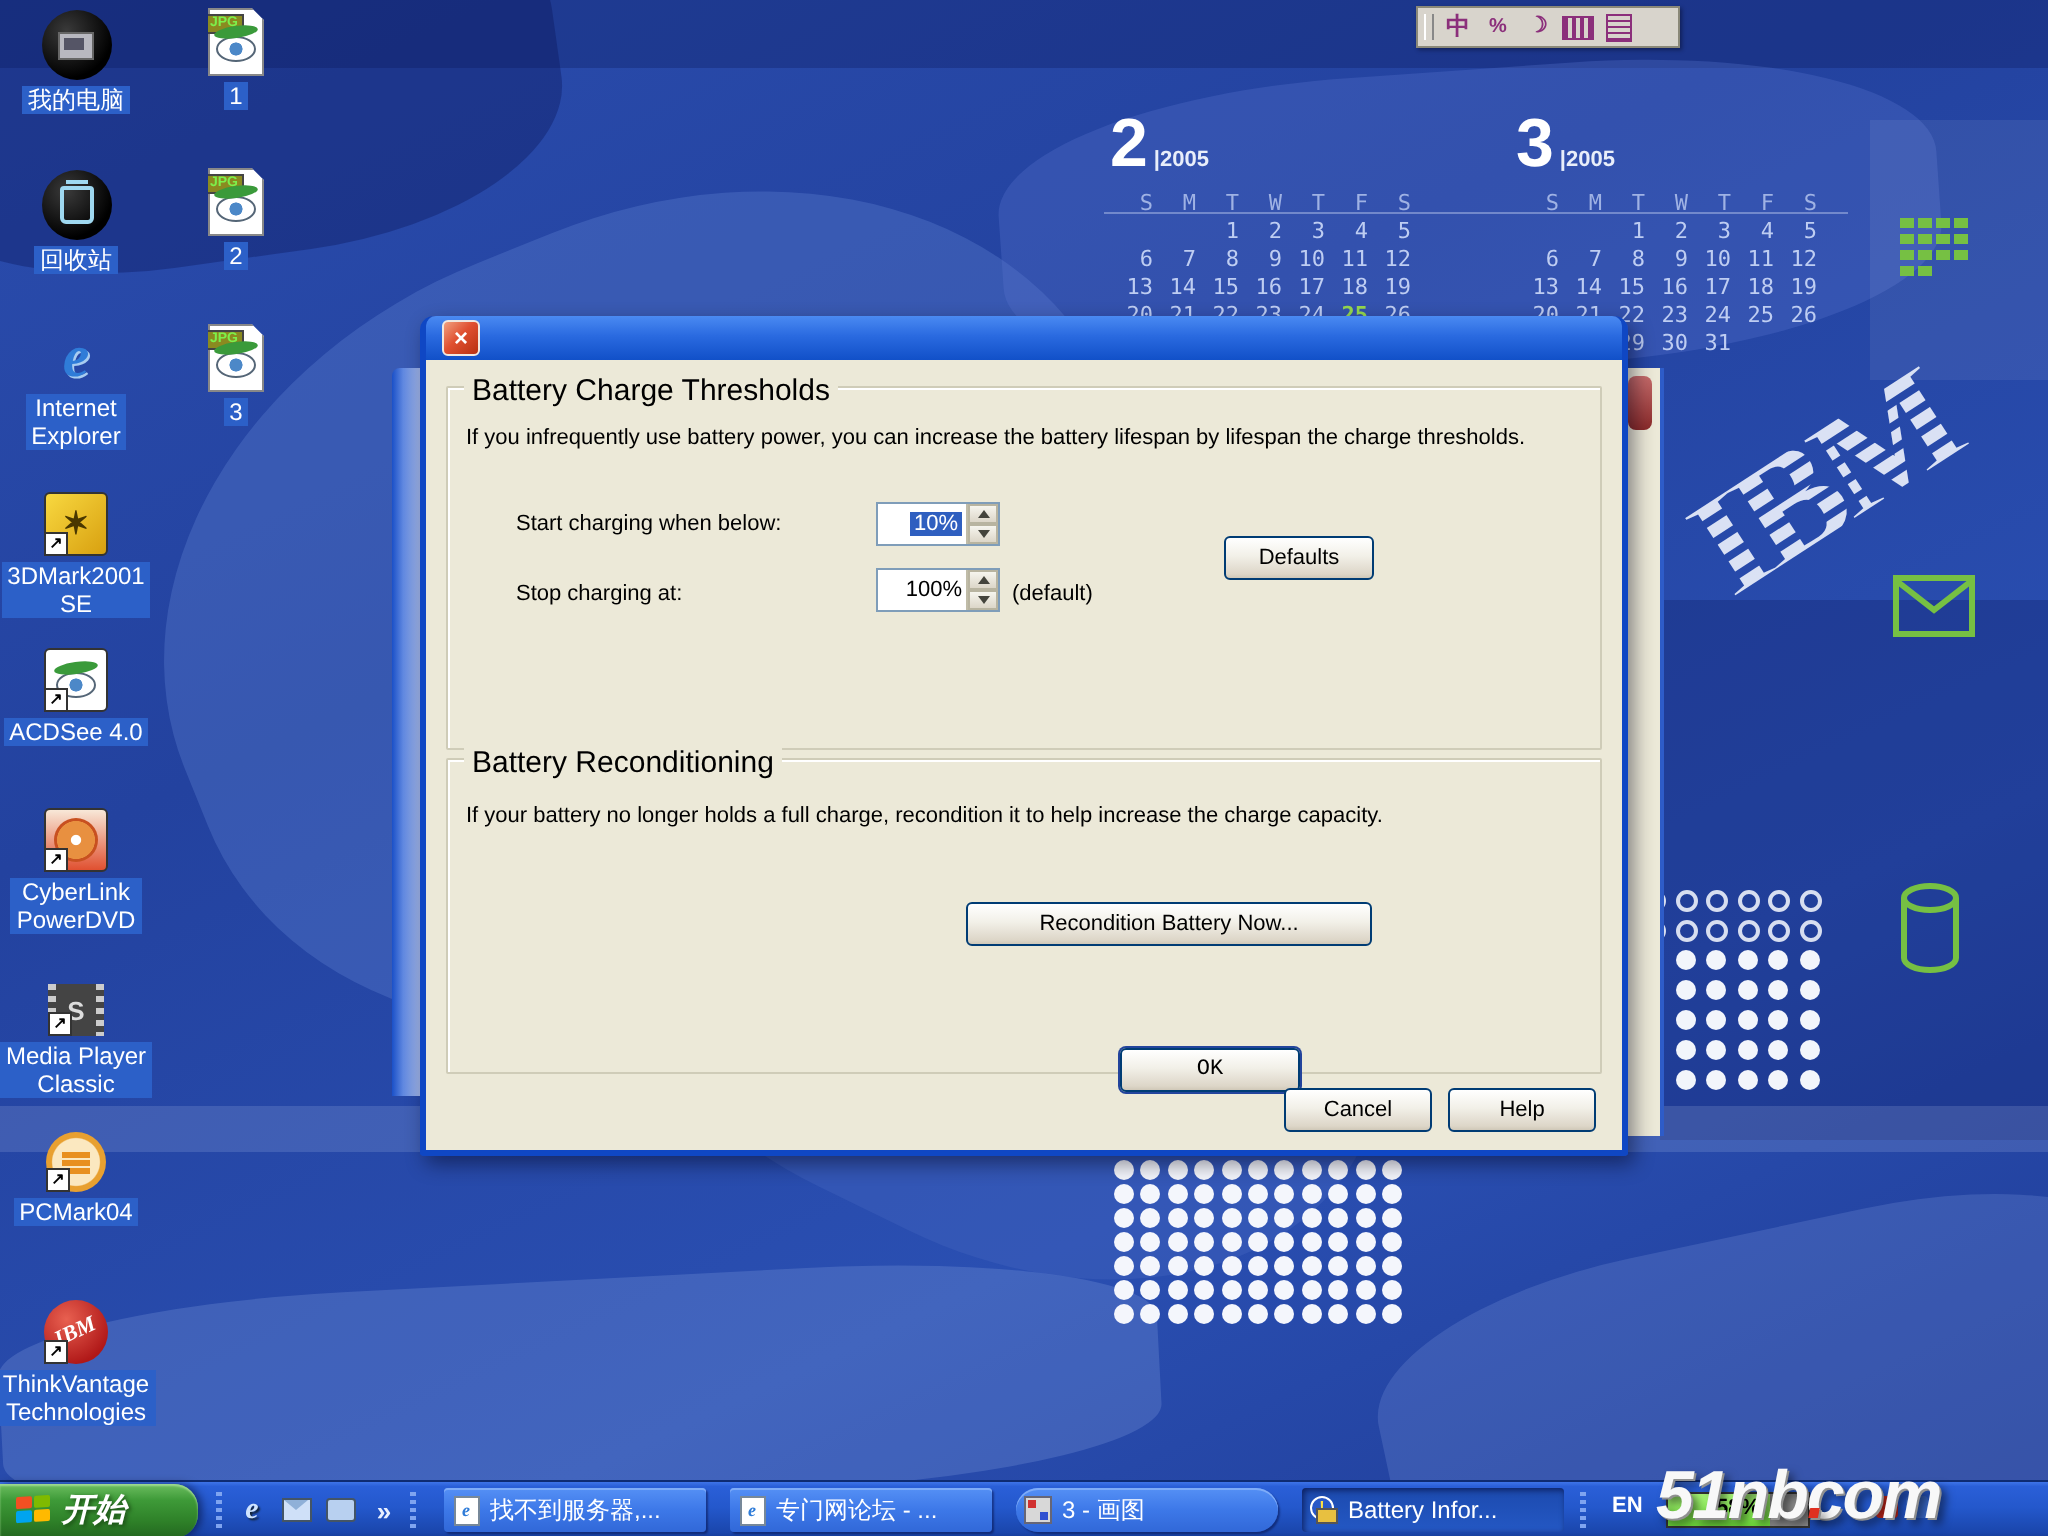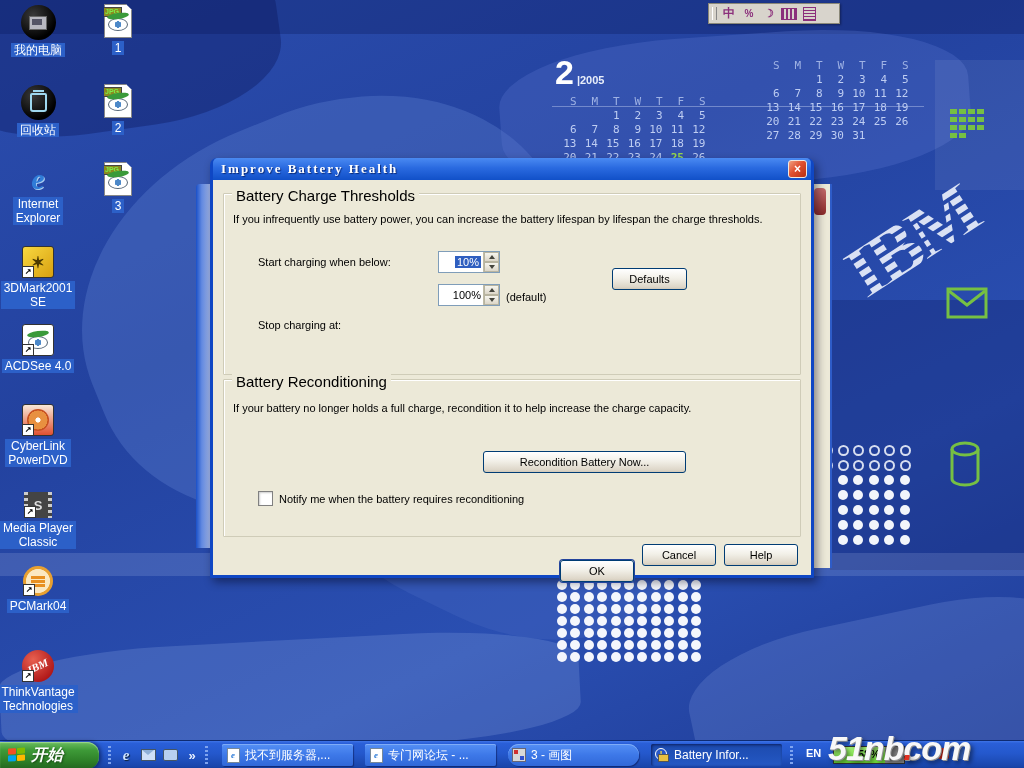--- a/index.html
+++ b/index.html
@@ -216,20 +216,21 @@
           <span class="cal-day">27</span>
           <span class="cal-day">28</span>
           <span class="cal-day"></span>
           <span class="cal-day"></span>
           <span class="cal-day"></span>
           <span class="cal-day"></span>
           <span class="cal-day"></span>
         </div>
       </div>
       <div class="cal" style="left: 758px;">
+        <div class="cal-head"><span class="cal-month">3</span><span class="cal-year">|2005</span></div>
         <div class="cal-grid">
           <span class="cal-dow">S</span>
           <span class="cal-dow">M</span>
           <span class="cal-dow">T</span>
           <span class="cal-dow">W</span>
           <span class="cal-dow">T</span>
           <span class="cal-dow">F</span>
           <span class="cal-dow">S</span>
           <span class="cal-day"></span>
           <span class="cal-day"></span>
@@ -585,21 +586,20 @@
       </div>
     </div>
   </div>
 
 <div class="bgwin-left"></div>
 <div class="bgwin-right"></div>
 <div class="bgwin-red"></div>
 
 <div class="dialog">
   <div class="titlebar">
-    <span class="title">Improve Battery Health</span>
     <span class="closebtn">×</span>
   </div>
   <div class="client">
 
     <div class="groupbox" style="top:13px;height:180px;">
       <span class="grouptitle">Battery Charge Thresholds</span>
       <div class="gtext" style="left:9px;top:19px;width:560px;">If you infrequently use battery power, you can increase the battery lifespan by lifespan the charge thresholds.</div>
       <div class="gtext" style="left:34px;top:62px;">Start charging when below:</div>
       <div class="spin" style="left:214px;top:57px;">
         <div class="spin-val sel">
@@ -608,48 +608,44 @@
         <div class="spin-btns">
           <div class="spin-up">
               <i class="tri-up"></i>
             </div>
           <div class="spin-down">
               <i class="tri-down"></i>
             </div>
         </div>
       </div>
       <button class="xpbtn" style="left:388px;top:74px;width:75px;">Defaults</button>
-      <div class="gtext" style="left:34px;top:97px;margin-top:28px;">Stop charging at:</div>
+      <div class="gtext" style="left:34px;top:97px;">Stop charging at:</div>
       <div class="spin" style="left:214px;top:90px;">
         <div class="spin-val">
             <span>100%</span>
           </div>
         <div class="spin-btns">
           <div class="spin-up">
               <i class="tri-up"></i>
             </div>
           <div class="spin-down">
               <i class="tri-down"></i>
             </div>
         </div>
       </div>
       <div class="gtext" style="left:282px;top:97px;">(default)</div>
     </div>
 
     <div class="groupbox" style="top:199px;height:156px;">
       <span class="grouptitle">Battery Reconditioning</span>
       <div class="gtext" style="left:9px;top:22px;width:560px;">If your battery no longer holds a full charge, recondition it to help increase the charge capacity.</div>
       <button class="xpbtn" style="left:259px;top:71px;width:203px;">Recondition Battery Now...</button>
-      <div class="cbrow" style="left:34px;top:111px;">
-        <span class="cbox"></span>
-        <span>Notify me when the battery requires reconditioning</span>
-      </div>
-    </div>
-
-    <button class="xpbtn default" style="left:347px;top:380px;width:74px;">OK</button>
+    </div>
+
+    <button class="xpbtn default" style="left:347px;top:344px;width:90px;font-family:Liberation Mono, monospace;">OK</button>
     <button class="xpbtn" style="left:429px;top:364px;width:74px;">Cancel</button>
     <button class="xpbtn" style="left:511px;top:364px;width:74px;">Help</button>
   </div>
 </div>
 
 <div class="taskbar">
   <div class="startbtn">
     <span class="winflag">
         <i></i>
         <i></i>

